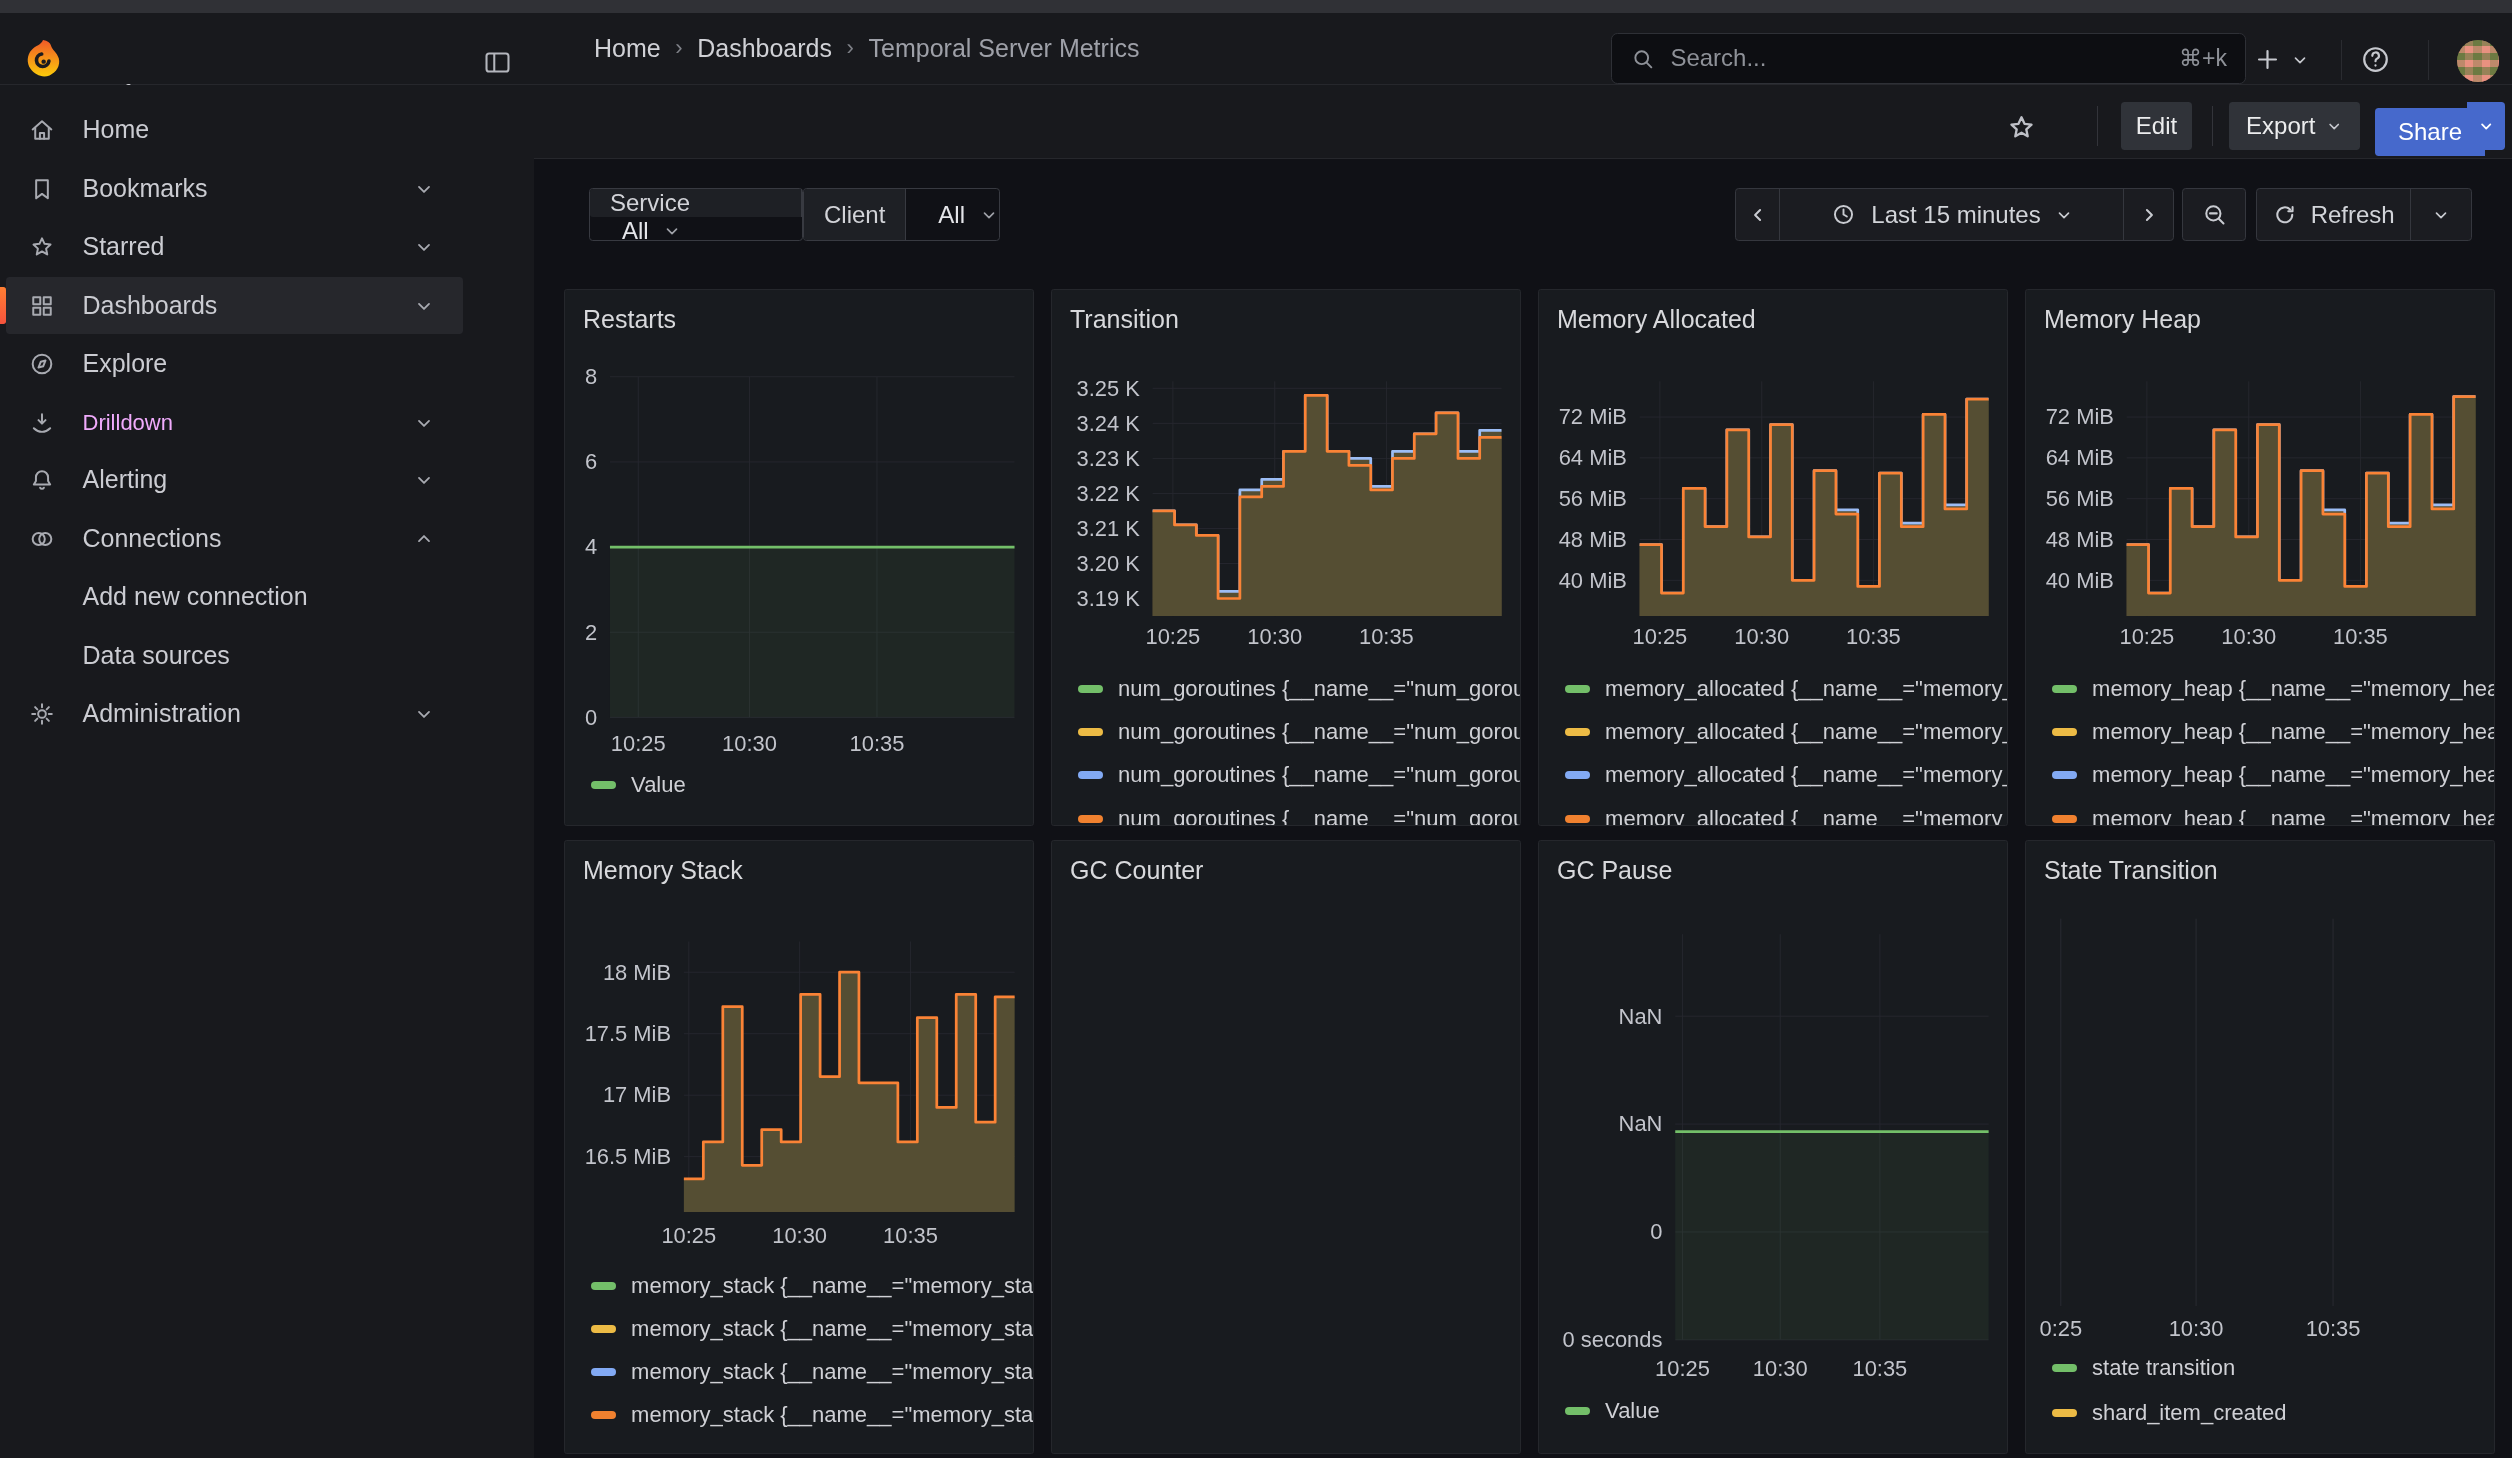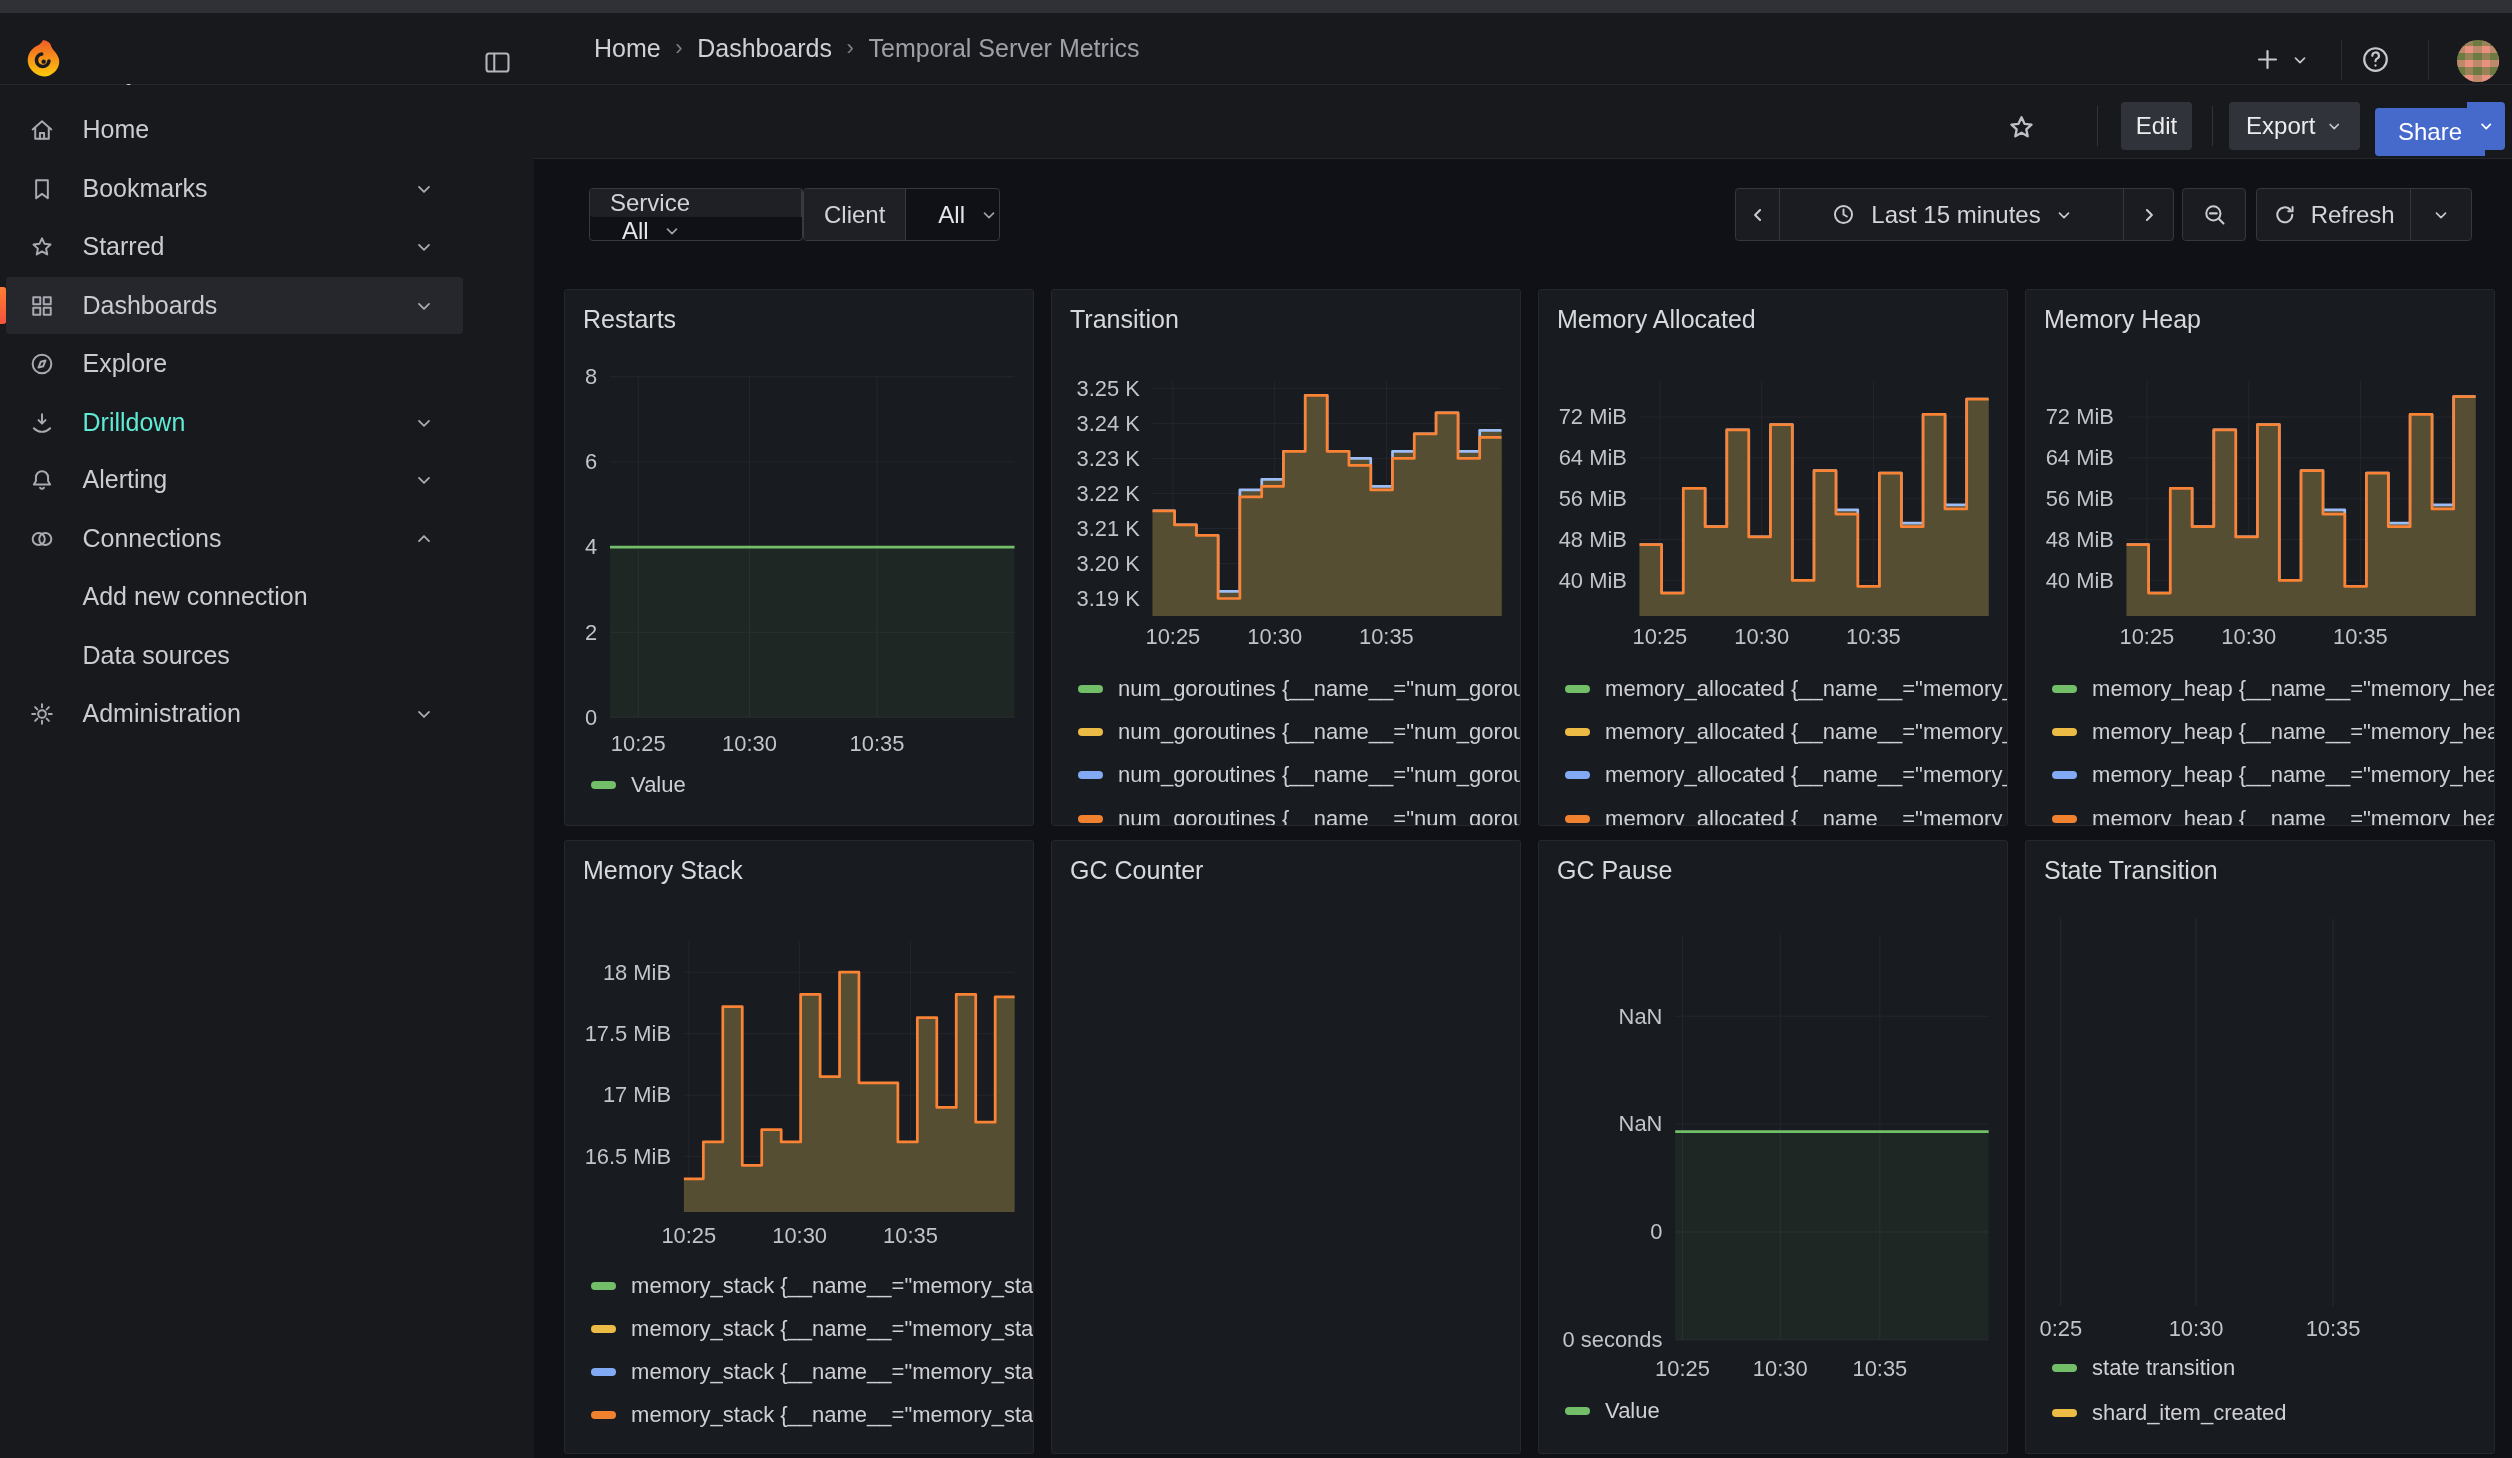--- a/index.html
+++ b/index.html
@@ -103,20 +103,30 @@
   </span>
 
   <div id="breadcrumb" class="abs">
     <span class="crumb">Home</span>
     <span class="crumb-sep">›</span>
     <span class="crumb">Dashboards</span>
     <span class="crumb-sep">›</span>
     <span class="crumb crumb-current">Temporal Server Metrics</span>
   </div>
 
+  <div id="search-box" class="abs">
+    <span class="icon">
+      <svg width="25.6" height="25.6" viewBox="0 0 24 24" fill="none" stroke="#8E9198" stroke-width="1.8" stroke-linecap="round">
+        <circle cx="11" cy="11" r="6"></circle>
+          <line x1="15.6" y1="15.6" x2="20" y2="20"></line>
+      </svg>
+    </span>
+    <input placeholder="Search..." style="">
+    <span id="search-shortcut">⌘+k</span>
+  </div>
 
   <div class="abs hdr-btn" style="left:2253px;">
     <span class="icon">
       <svg width="29" height="29" viewBox="0 0 24 24" fill="none" stroke="#C6C8CE" stroke-width="1.8" stroke-linecap="round">
           <path d="M12 5v14M5 12h14"></path>
         </svg>
     </span>
     <span class="icon" style="margin-left:9px;">
       <svg width="18" height="18" viewBox="0 0 24 24" fill="none" stroke="#C6C8CE" stroke-width="2.2" stroke-linecap="round" stroke-linejoin="round">
           <path d="M6 9.5l6 6 6-6"></path>
@@ -202,21 +212,21 @@
         <span style="position:absolute;left:77px;font-size:25px;color:#CBCCD2;white-space:nowrap;">Explore</span>
       </div>
       <div style="position: absolute; left: 5.5px; top: 309px; width: 457px; height: 57px; display: flex; align-items: center; border-radius: 3.7px; cursor: pointer;">
         <span class="icon" style="position:absolute;left:22px;">
           <svg width="28" height="28" viewBox="0 0 24 24" fill="none" stroke="#A8AAB1" stroke-width="1.7" stroke-linecap="round" stroke-linejoin="round">
             <path d="M12 4.5v7.5"></path>
             <path d="M9 9.5l3 3 3-3"></path>
             <path d="M5 16.5c2.2 2.1 4.6 3.1 7 3.1s4.8-1 7-3.1"></path>
           </svg>
         </span>
-        <span style="position:absolute;left:77px;font-size:25px;color:#5eead4;white-space:nowrap;">Drilldown</span>
+        <span style="position:absolute;left:77px;font-size:22px;color:#f0abfc;white-space:nowrap;">Drilldown</span>
         <span class="icon" style="position:absolute;right:29px;">
           <svg width="20" height="20" viewBox="0 0 24 24" fill="none" stroke="#A8AAB1" stroke-width="2.2" stroke-linecap="round" stroke-linejoin="round">
             <path d="M6 9.5l6 6 6-6"></path>
           </svg>
         </span>
       </div>
       <div style="position: absolute; left: 5.5px; top: 366px; width: 457px; height: 57px; display: flex; align-items: center; border-radius: 3.7px; cursor: pointer;">
         <span class="icon" style="position:absolute;left:22px;">
           <svg width="28" height="28" viewBox="0 0 24 24" fill="none" stroke="#A8AAB1" stroke-width="1.7" stroke-linecap="round" stroke-linejoin="round">
             <path d="M12 4.5a5.2 5.2 0 0 1 5.2 5.2v3.2l1.8 2.9H5l1.8-2.9V9.7A5.2 5.2 0 0 1 12 4.5z"></path>

